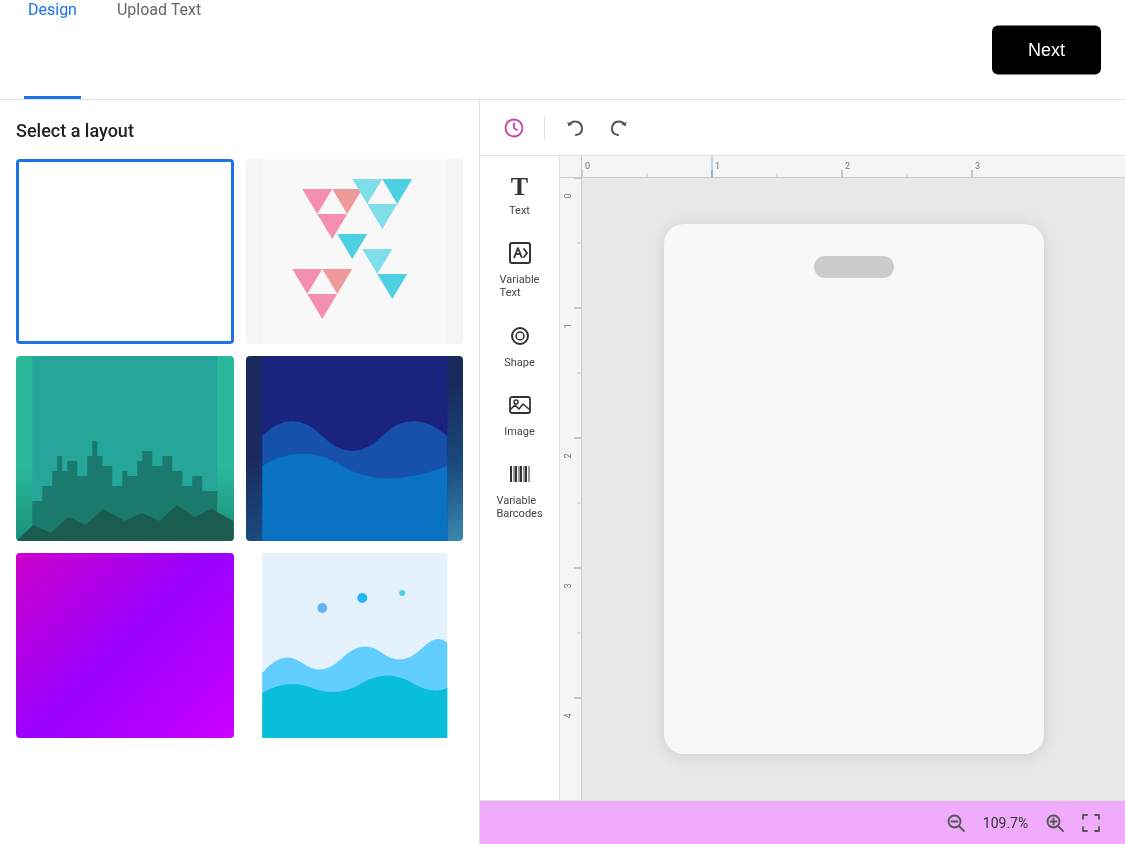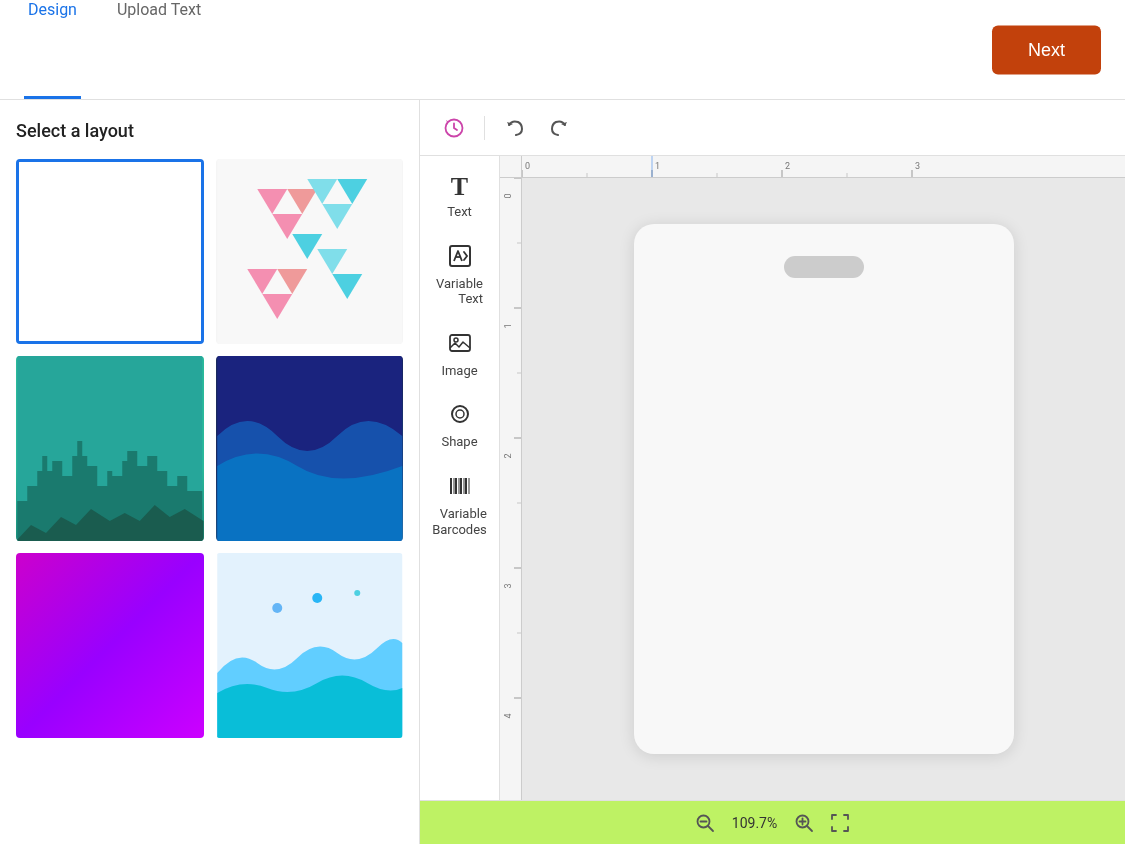--- a/index.html
+++ b/index.html
@@ -32,39 +32,39 @@
     }
     .nav-tab.active {
       color: #1a73e8;
       border-bottom: 3px solid #1a73e8;
     }
     .next-btn {
       position: absolute;
       right: 24px;
       top: 50%;
       transform: translateY(-50%);
-      background: #c2410c;
+      background: #000000;
       color: #fff;
       border: none;
       border-radius: 6px;
       padding: 14px 36px;
       font-size: 18px;
       font-weight: 500;
       cursor: pointer;
     }
 
     
     .main {
       display: flex;
       height: 744px;
     }
 
     
     .left-panel {
-      width: 420px;
+      width: 480px;
       border-right: 1px solid #e0e0e0;
       padding: 20px 16px;
       overflow-y: auto;
     }
     .panel-title {
       font-size: 18px;
       font-weight: 500;
       margin-bottom: 18px;
       color: #222;
     }
@@ -190,23 +190,23 @@
       border-radius: 6px;
       width: 72px;
       gap: 4px;
     }
     .tool-icon {
       font-size: 22px;
       color: #333;
       line-height: 1;
     }
     .tool-label {
-      font-size: 13px;
+      font-size: 11px;
       color: #444;
-      text-align: right;
+      text-align: left;
       line-height: 1.2;
     }
     .tool-spacer { flex: 1; }
 
     
     .canvas-workspace {
       flex: 1;
       display: flex;
       position: relative;
       overflow: hidden;
@@ -278,25 +278,25 @@
       width: 80px;
       height: 22px;
       background: #ccc;
       border-radius: 11px;
       margin-top: 8px;
     }
 
     
     .bottom-bar {
       height: 44px;
-      background: #bef264;
+      background: #f0abfc;
       border-top: 1px solid #e0e0e0;
       display: flex;
       align-items: center;
-      justify-content: center;
+      justify-content: flex-end;
       padding: 0 20px;
       gap: 8px;
     }
     .zoom-btn {
       width: 28px;
       height: 28px;
       border: none;
       background: transparent;
       cursor: pointer;
       display: flex;
@@ -464,36 +464,36 @@
               <line x1="7.5" y1="13" x2="12.5" y2="13" stroke="#333" stroke-width="1.8"></line>
               <path d="M16 8 L19 12 L16 16" stroke="#333" stroke-width="1.8" fill="none" stroke-linecap="round"></path>
             </svg>
           </span>
           <span class="tool-label">Variable<br>Text</span>
         </div>
 
         <div class="tool-item">
           <span class="tool-icon">
             <svg width="24" height="24" viewBox="0 0 24 24" xmlns="http://www.w3.org/2000/svg">
+              <circle cx="12" cy="12" r="8" stroke="#333" stroke-width="2" fill="none"></circle>
+              <circle cx="12" cy="12" r="4" stroke="#333" stroke-width="1.5" fill="none"></circle>
+            </svg>
+          </span>
+          <span class="tool-label">Shape</span>
+        </div>
+
+        <div class="tool-item">
+          <span class="tool-icon">
+            <svg width="24" height="24" viewBox="0 0 24 24" xmlns="http://www.w3.org/2000/svg">
               <rect x="2" y="4" width="20" height="16" rx="2" stroke="#333" stroke-width="1.8" fill="none"></rect>
               <circle cx="8" cy="9" r="2" stroke="#333" stroke-width="1.5" fill="none"></circle>
               <path d="M2 17 L7 12 L11 16 L15 11 L22 17" stroke="#333" stroke-width="1.5" fill="none" stroke-linejoin="round"></path>
             </svg>
           </span>
           <span class="tool-label">Image</span>
-        </div>
-
-        <div class="tool-item">
-          <span class="tool-icon">
-            <svg width="24" height="24" viewBox="0 0 24 24" xmlns="http://www.w3.org/2000/svg">
-              <circle cx="12" cy="12" r="8" stroke="#333" stroke-width="2" fill="none"></circle>
-              <circle cx="12" cy="12" r="4" stroke="#333" stroke-width="1.5" fill="none"></circle>
-            </svg>
-          </span>
-          <span class="tool-label">Shape</span>
         </div>
 
         <div class="tool-item">
           <span class="tool-icon">
             <svg width="24" height="24" viewBox="0 0 24 24" xmlns="http://www.w3.org/2000/svg">
               <line x1="3" y1="4" x2="3" y2="20" stroke="#333" stroke-width="2"></line>
               <line x1="6" y1="4" x2="6" y2="20" stroke="#333" stroke-width="1"></line>
               <line x1="8" y1="4" x2="8" y2="20" stroke="#333" stroke-width="2"></line>
               <line x1="11" y1="4" x2="11" y2="20" stroke="#333" stroke-width="1"></line>
               <line x1="13" y1="4" x2="13" y2="20" stroke="#333" stroke-width="2"></line>

